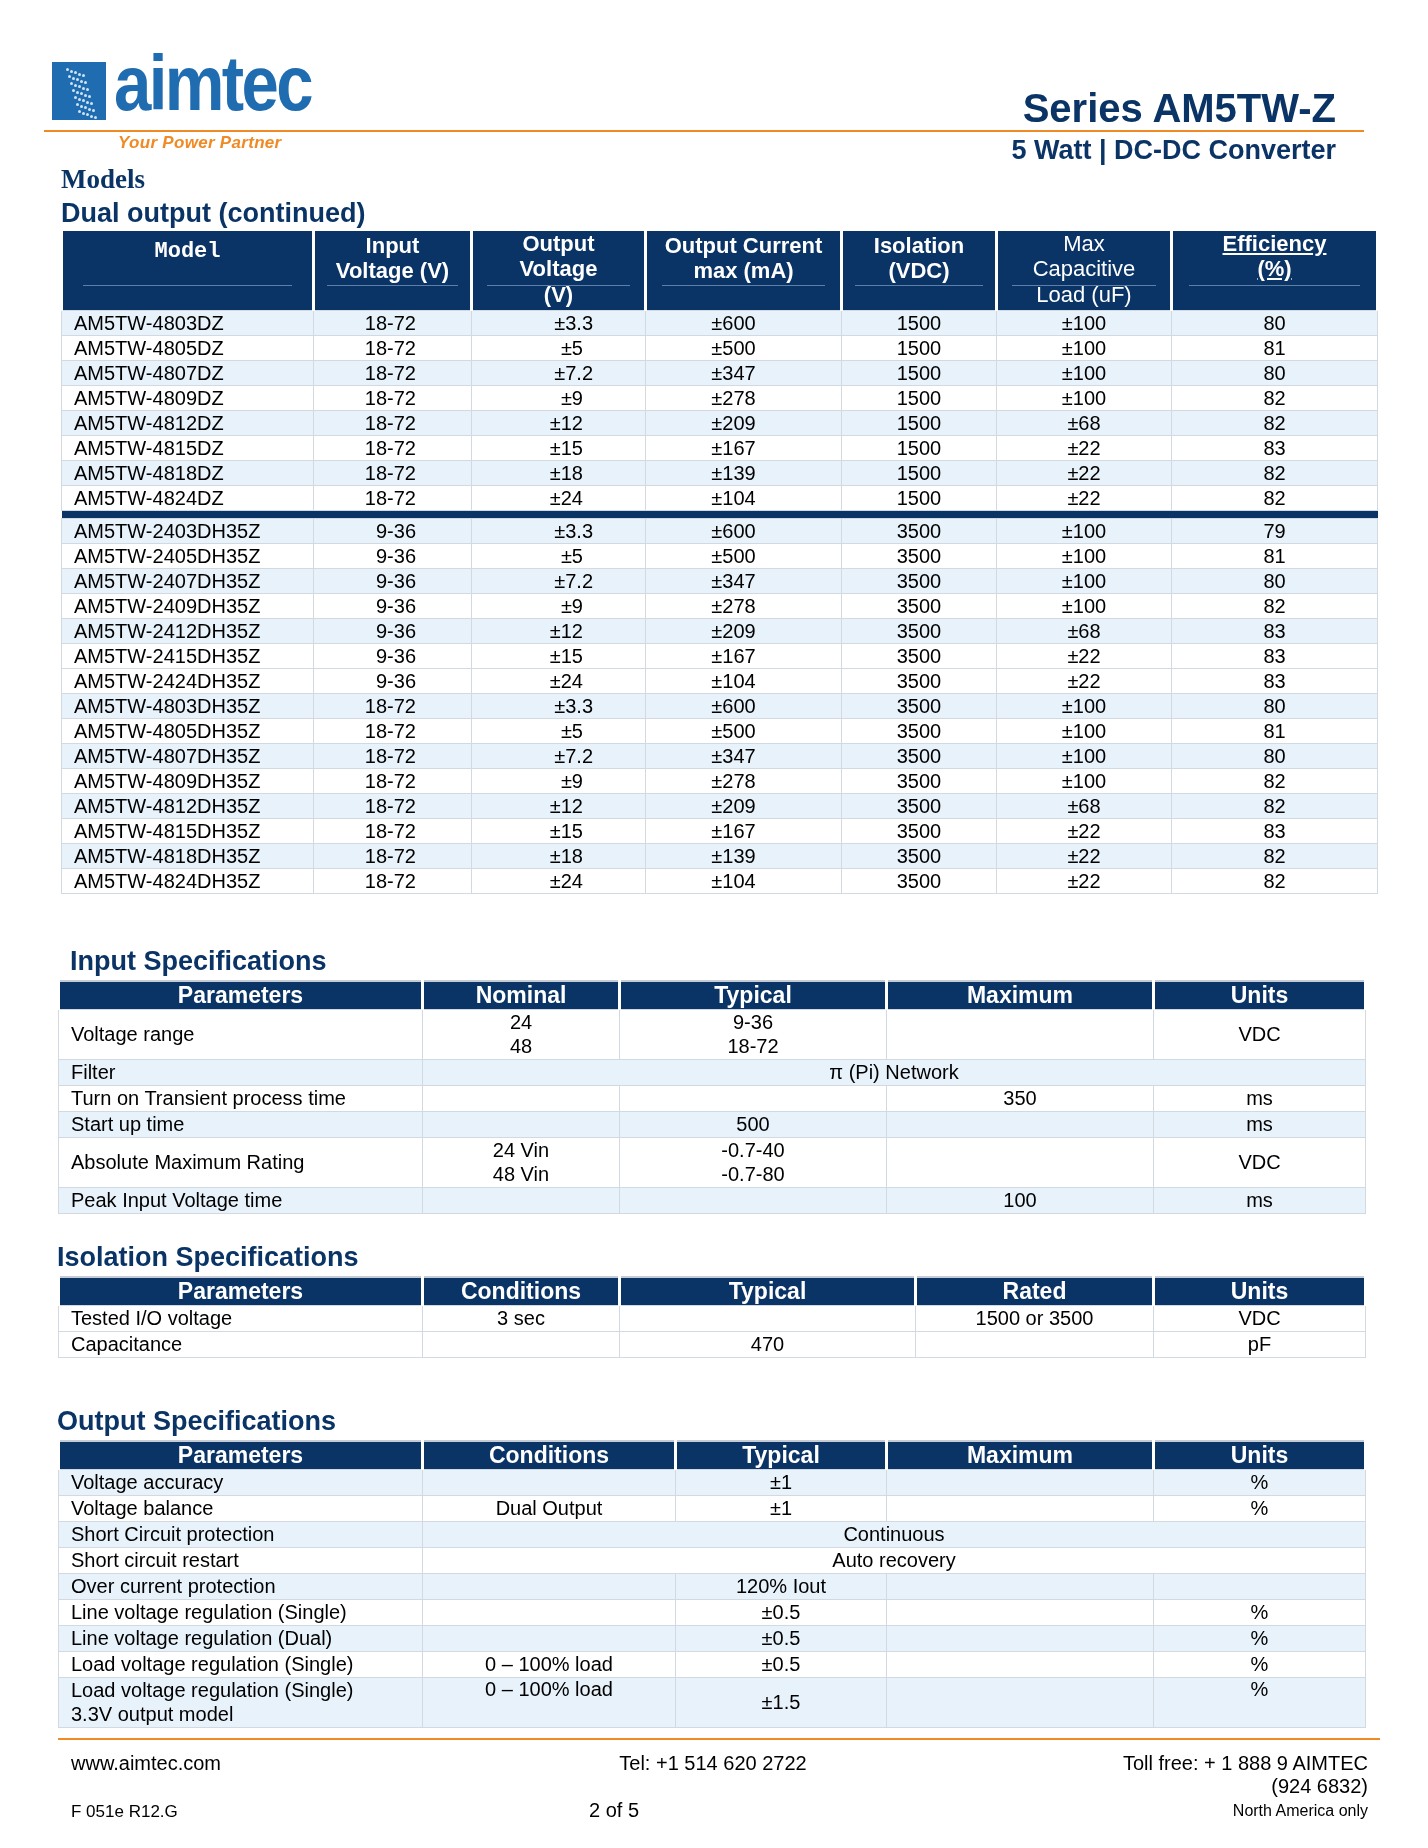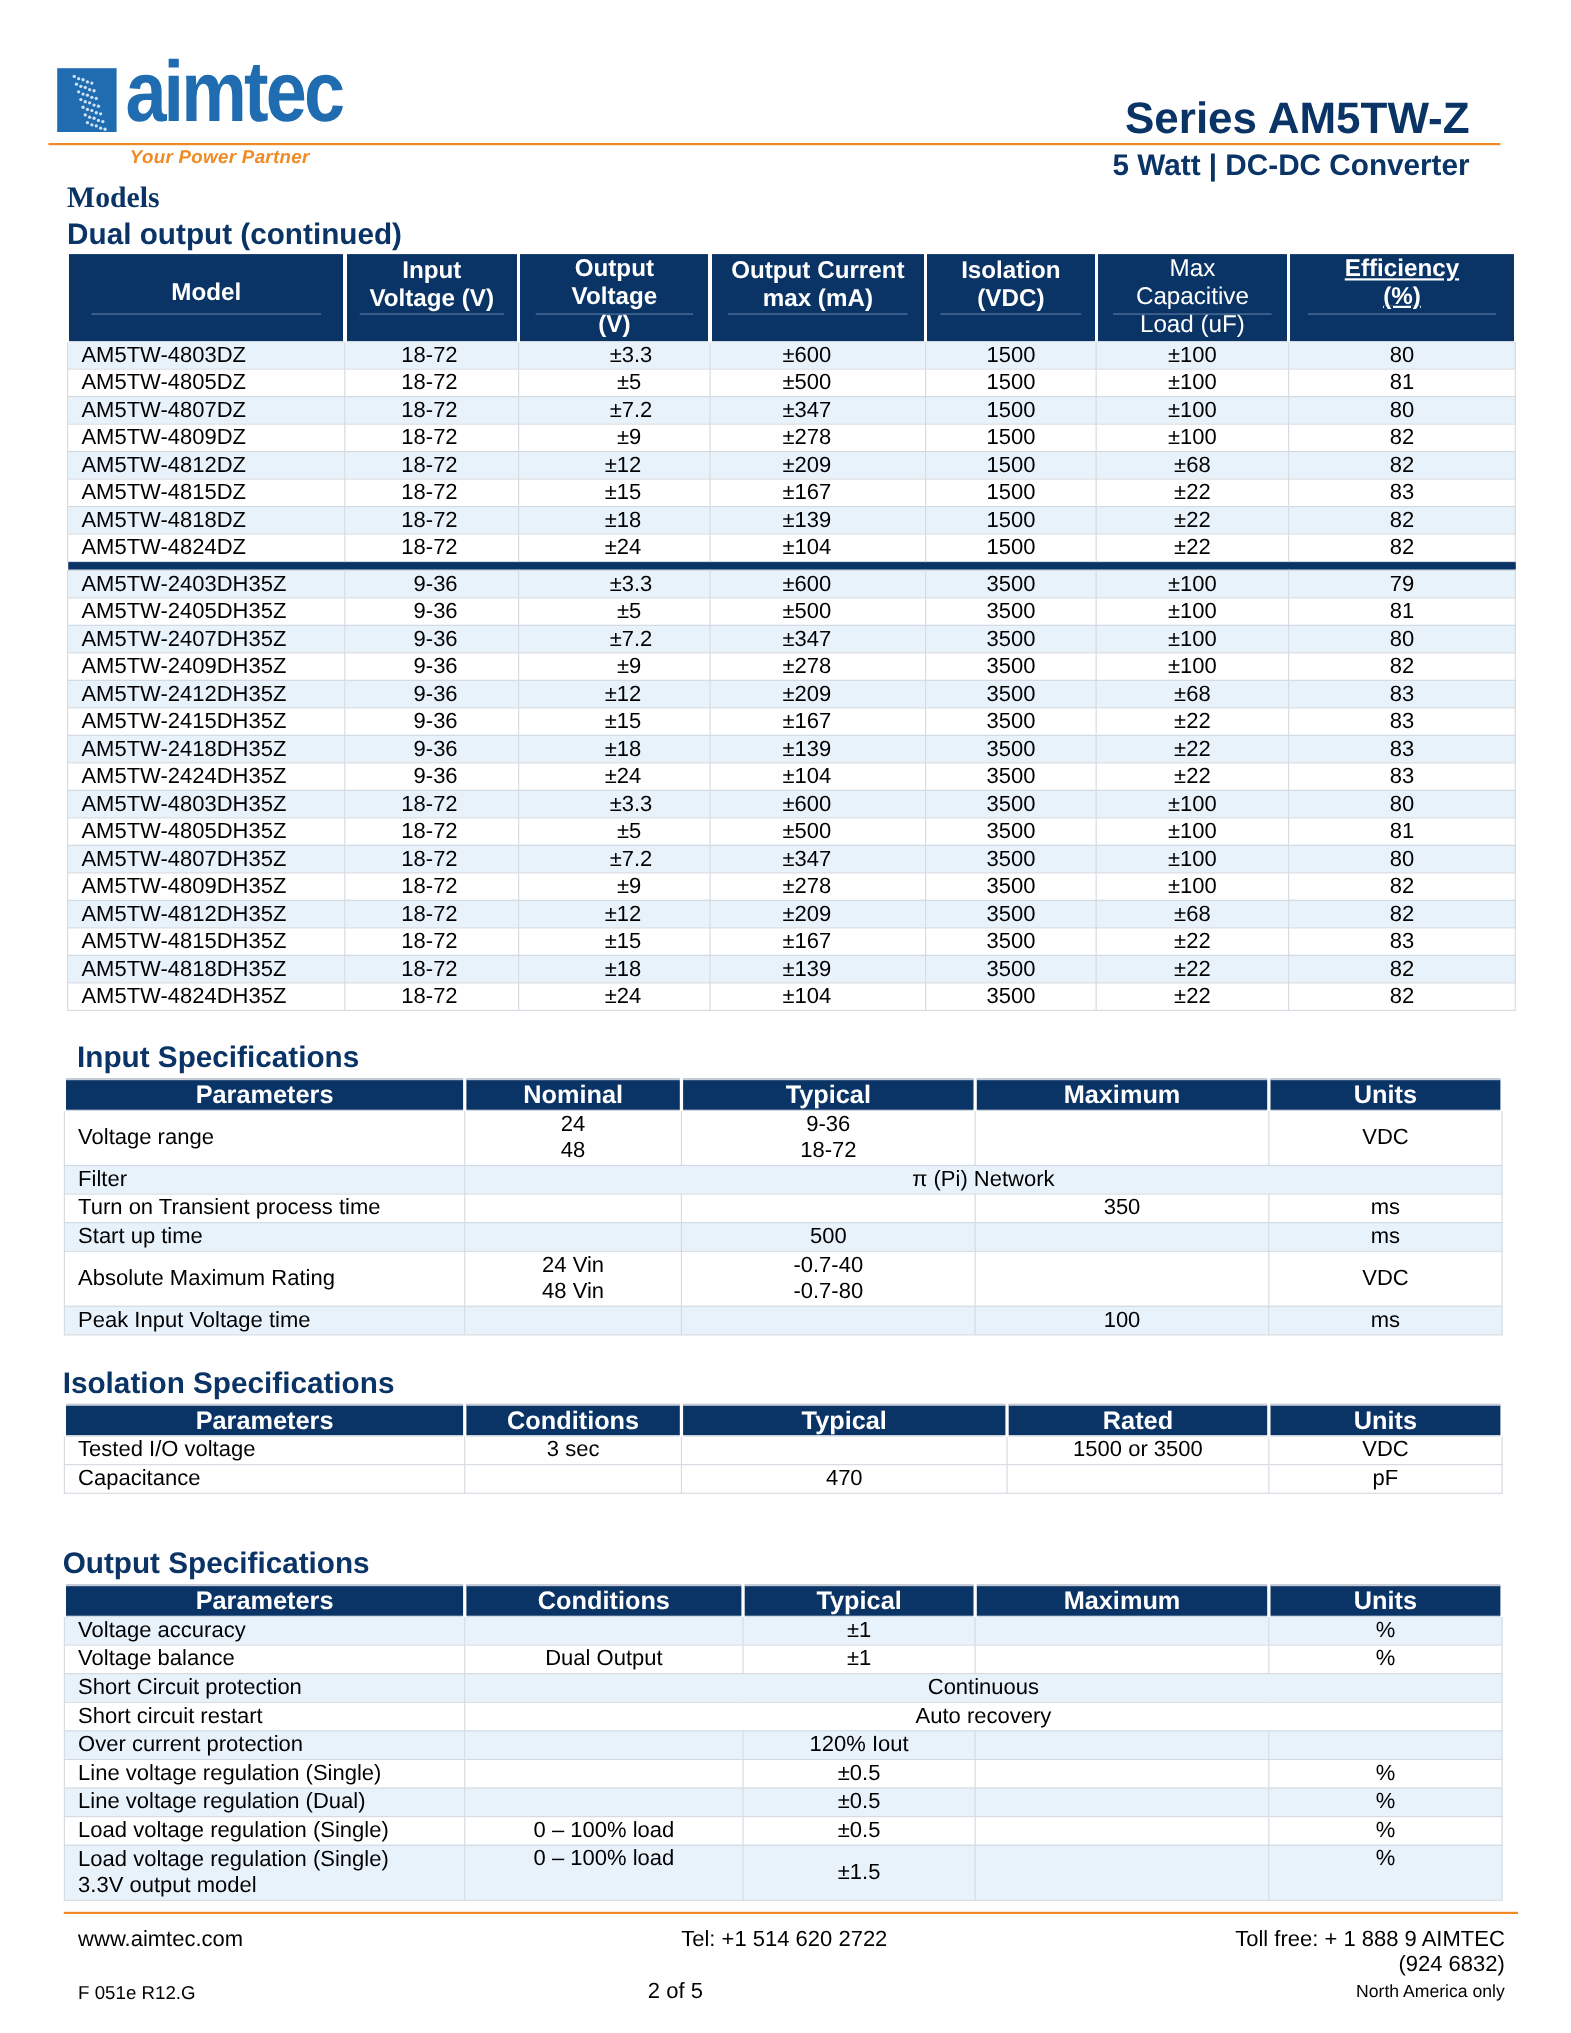--- a/index.html
+++ b/index.html
@@ -105,21 +105,21 @@
     <col style="width:252px">
       <col style="width:158px">
       <col style="width:174px">
       <col style="width:196px">
       <col style="width:155px">
       <col style="width:175px">
       <col style="width:206px">
   </colgroup>
   <thead>
       <tr id="models-head">
-        <th style="vertical-align: top; padding-top: 22px;">
+        <th style="vertical-align: top; padding-top: 8px; font-family: Liberation Mono, monospace;">
           <div>Model</div>
           <div class="under"></div>
         </th>
         <th style="vertical-align: top; padding-top: 2px;">
           <div>Input</div>
           <div>Voltage (V)</div>
           <div class="under"></div>
         </th>
         <th style="vertical-align: top; padding-top: 0px;">
           <div>Output</div>
@@ -269,29 +269,20 @@
         <td class="c" style="text-align: center; padding-right: 20px;">±209</td>
         <td class="c">3500</td>
         <td class="c">±68</td>
         <td class="c">83</td>
       </tr>
       <tr class="plain">
         <td class="l">AM5TW-2415DH35Z</td>
         <td class="c" style="text-align: right; padding-right: 55px;">9-36</td>
         <td class="c" style="text-align: right; padding-right: 62px;">±15</td>
         <td class="c" style="text-align: center; padding-right: 20px;">±167</td>
-        <td class="c">3500</td>
-        <td class="c">±22</td>
-        <td class="c">83</td>
-      </tr>
-      <tr class="alt">
-        <td class="l">AM5TW-2418DH35Z</td>
-        <td class="c" style="text-align: right; padding-right: 55px;">9-36</td>
-        <td class="c" style="text-align: right; padding-right: 62px;">±18</td>
-        <td class="c" style="text-align: center; padding-right: 20px;">±139</td>
         <td class="c">3500</td>
         <td class="c">±22</td>
         <td class="c">83</td>
       </tr>
       <tr class="plain">
         <td class="l">AM5TW-2424DH35Z</td>
         <td class="c" style="text-align: right; padding-right: 55px;">9-36</td>
         <td class="c" style="text-align: right; padding-right: 62px;">±24</td>
         <td class="c" style="text-align: center; padding-right: 20px;">±104</td>
         <td class="c">3500</td>

